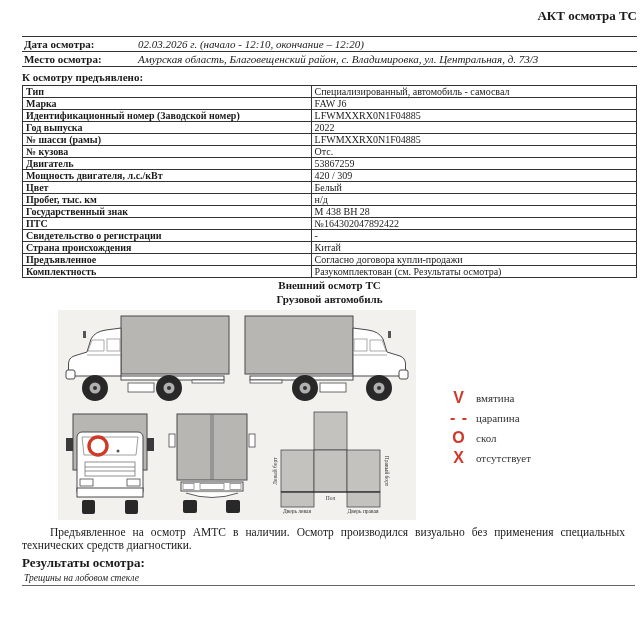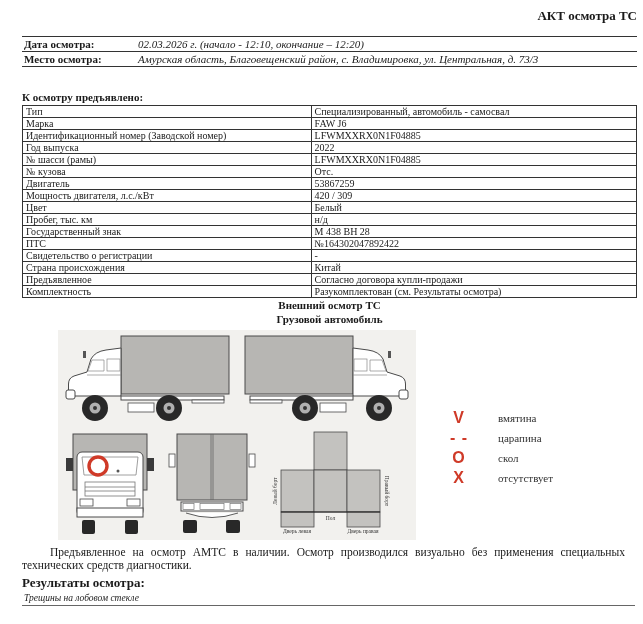--- a/index.html
+++ b/index.html
@@ -4,40 +4,40 @@
 <style>
   html,body{margin:0;padding:0;}
   body{
     width:643px;height:624px;overflow:hidden;background:#ffffff;
     font-family:"Liberation Serif",serif;color:#1a1a1a;
     position:relative;
   }
   .page{padding:6px 6px 0 22px;width:615px;}
   .doc-title{text-align:right;font-weight:bold;font-size:13px;margin:2px 0 12px 0;}
   
-  table.info{width:100%;border-collapse:collapse;border-top:1px solid #333;margin-bottom:24px;}
+  table.info{width:100%;border-collapse:collapse;border-top:1px solid #333;margin-bottom:4px;}
   table.info td{border-bottom:1px solid #333;font-size:11px;line-height:14px;padding:0 2px;vertical-align:top;}
   table.info td.lbl{width:110px;font-weight:bold;}
   table.info td.val{font-style:italic;}
   .sec-heading{font-weight:bold;font-size:11px;margin:2px 0 2px 0;}
   
   table.veh{width:100%;border-collapse:collapse;}
   table.veh td{border:1px solid #333;font-size:10px;line-height:11px;padding:0 3px;vertical-align:middle;height:11px;}
-  table.veh td.lbl{width:47%;font-weight:normal;}
+  table.veh td.lbl{width:47%;font-weight:bold;}
   .center-heading{text-align:center;font-weight:bold;font-size:11px;line-height:13px;margin:1px 0 0 0;}
   
   .diagram-wrap{display:flex;align-items:flex-start;margin:4px 0 0 36px;}
   .diagram-panel{background:#f2f1ee;padding:4px 6px;}
   .truck-row{display:flex;align-items:flex-end;}
   .truck-row.second{margin-top:6px;gap:10px;}
   .truck-row.first{gap:10px;}
   .legend{margin-left:30px;margin-top:78px;}
   .legend-row{display:flex;align-items:center;height:20px;}
   .legend-sym{width:26px;text-align:center;font-family:"Liberation Sans",sans-serif;font-weight:bold;font-size:16px;letter-spacing:1px;}
-  .legend-lab{margin-left:26px;font-size:11px;color:#333;}
+  .legend-lab{margin-left:4px;font-size:11px;color:#333;}
   
   .body-par{font-size:11.5px;line-height:13px;text-align:justify;text-indent:28px;margin:6px 12px 0 0;}
   .results-heading{font-weight:bold;font-size:13px;margin:3px 0 1px 0;}
   .result-line{font-style:italic;font-size:9.5px;line-height:11px;padding:1px 0 1px 2px;border-bottom:1px solid #666;margin-right:2px;}
   svg text{font-family:"Liberation Serif",serif;fill:#333;}
 </style>
 </head>
 <body>
 
 <svg width="0" height="0" style="position:absolute" aria-hidden="true">

